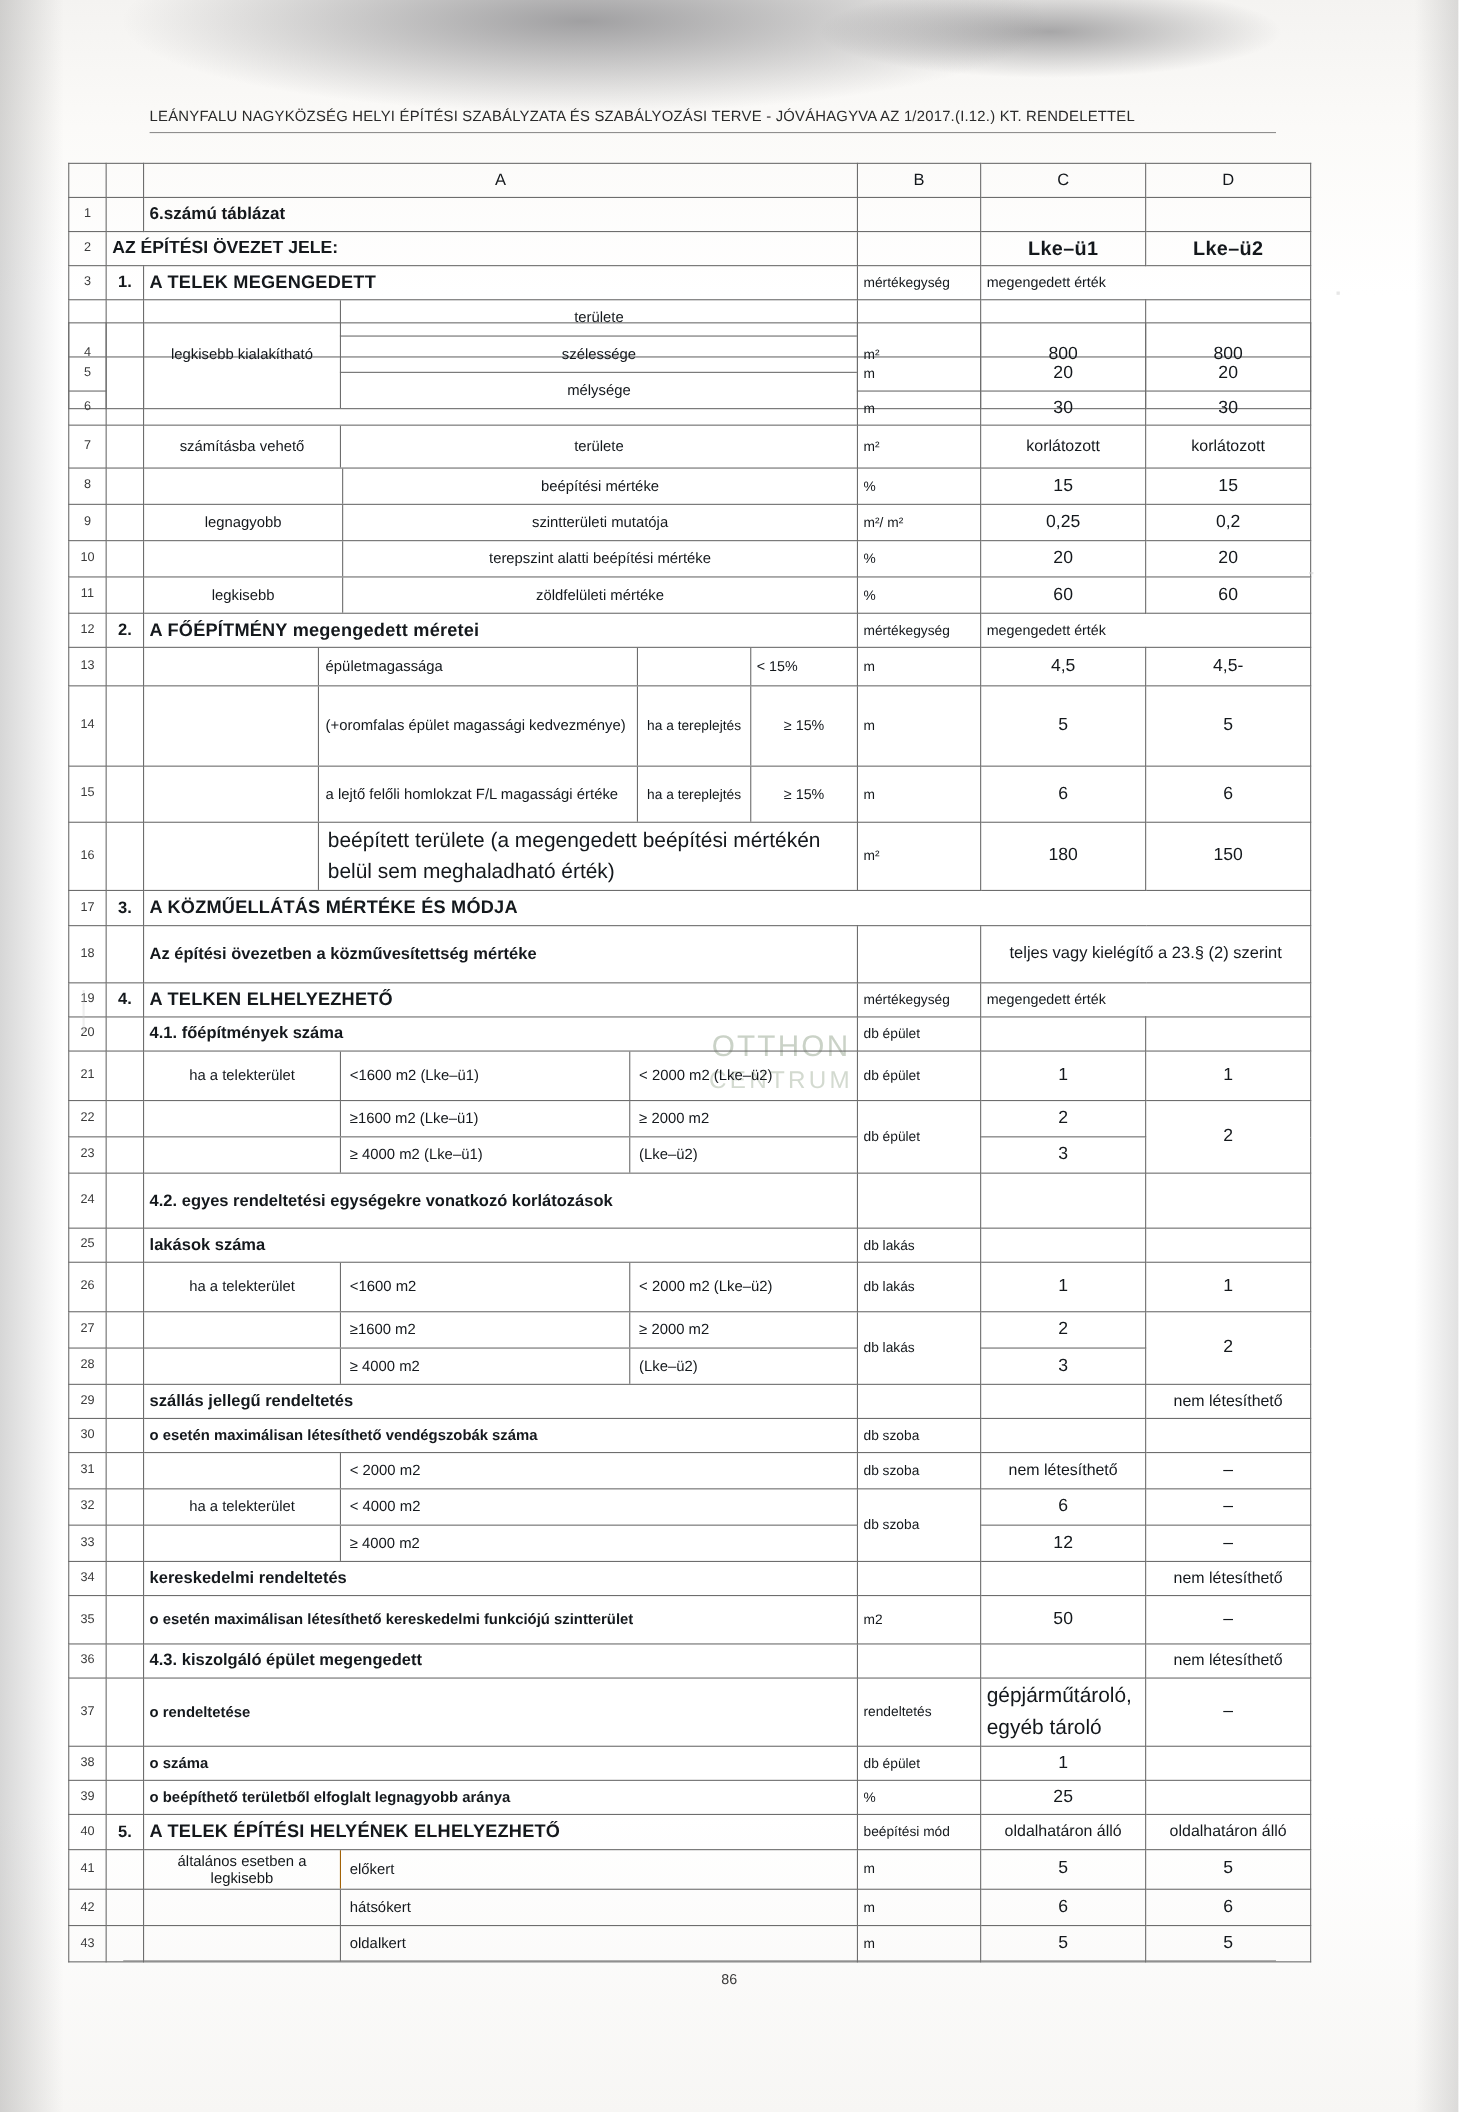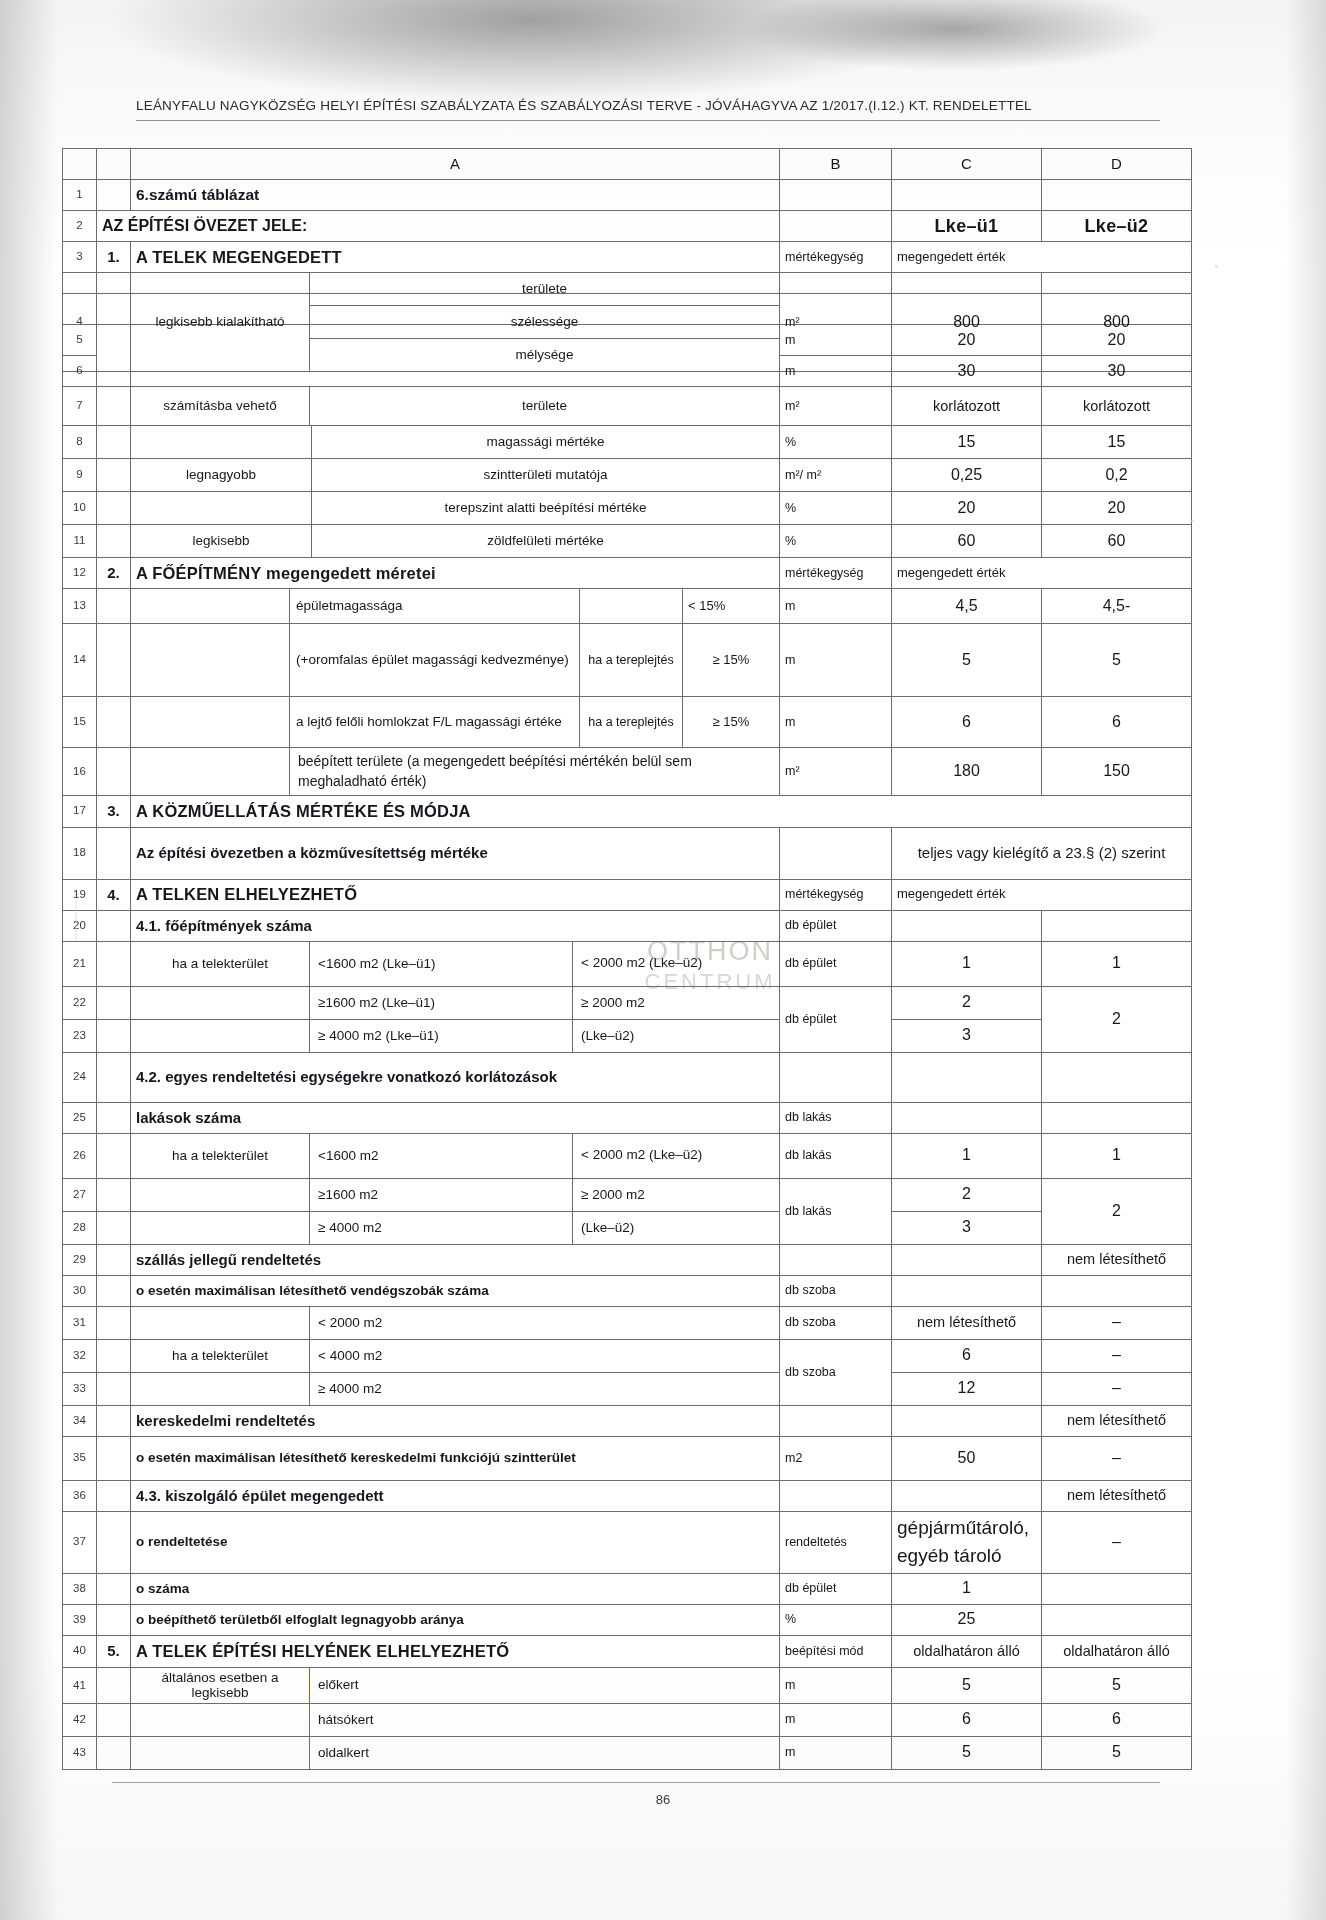--- a/index.html
+++ b/index.html
@@ -228,21 +228,21 @@
   </tr>
 
   <tr>
     <td class="rownum">8</td>
     <td></td>
     <td style="padding:0">
       <table style="width:100%;border-collapse:collapse">
         <tbody>
                 <tr>
                   <td style="width:170px;border:none;border-right:1px solid #6d6d6d"></td>
-        <td style="border:none;text-align:center;font-size:13.5px;padding:3px">magassági mértéke</td>
+        <td style="border:none;text-align:center;font-size:13.5px;padding:3px">beépítési mértéke</td>
                 </tr>
       </tbody>
             </table>
     </td>
     <td class="unit">%</td>
     <td class="val">15</td>
     <td class="val">15</td>
   </tr>
 
   <tr>
@@ -368,21 +368,21 @@
   </tr>
 
   <tr style="height:46px">
     <td class="rownum">16</td>
     <td></td>
     <td style="padding:0">
       <table style="width:100%;height:46px;border-collapse:collapse">
         <tbody>
                 <tr>
           <td style="width:148px;border:none;border-right:1px solid #6d6d6d"></td>
-          <td style="border:none;font-size:14px;padding:3px 8px;line-height:1.45">beépített területe (a megengedett beépítési mértékén belül sem meghaladható érték)</td>
+          <td style="border:none;font-size:19px;padding:3px 8px;line-height:1.45">beépített területe (a megengedett beépítési mértékén belül sem meghaladható érték)</td>
         </tr>
       </tbody>
             </table>
     </td>
     <td class="unit">m²</td>
     <td class="val">180</td>
     <td class="val">150</td>
   </tr>
 
   <tr style="height:32px">

